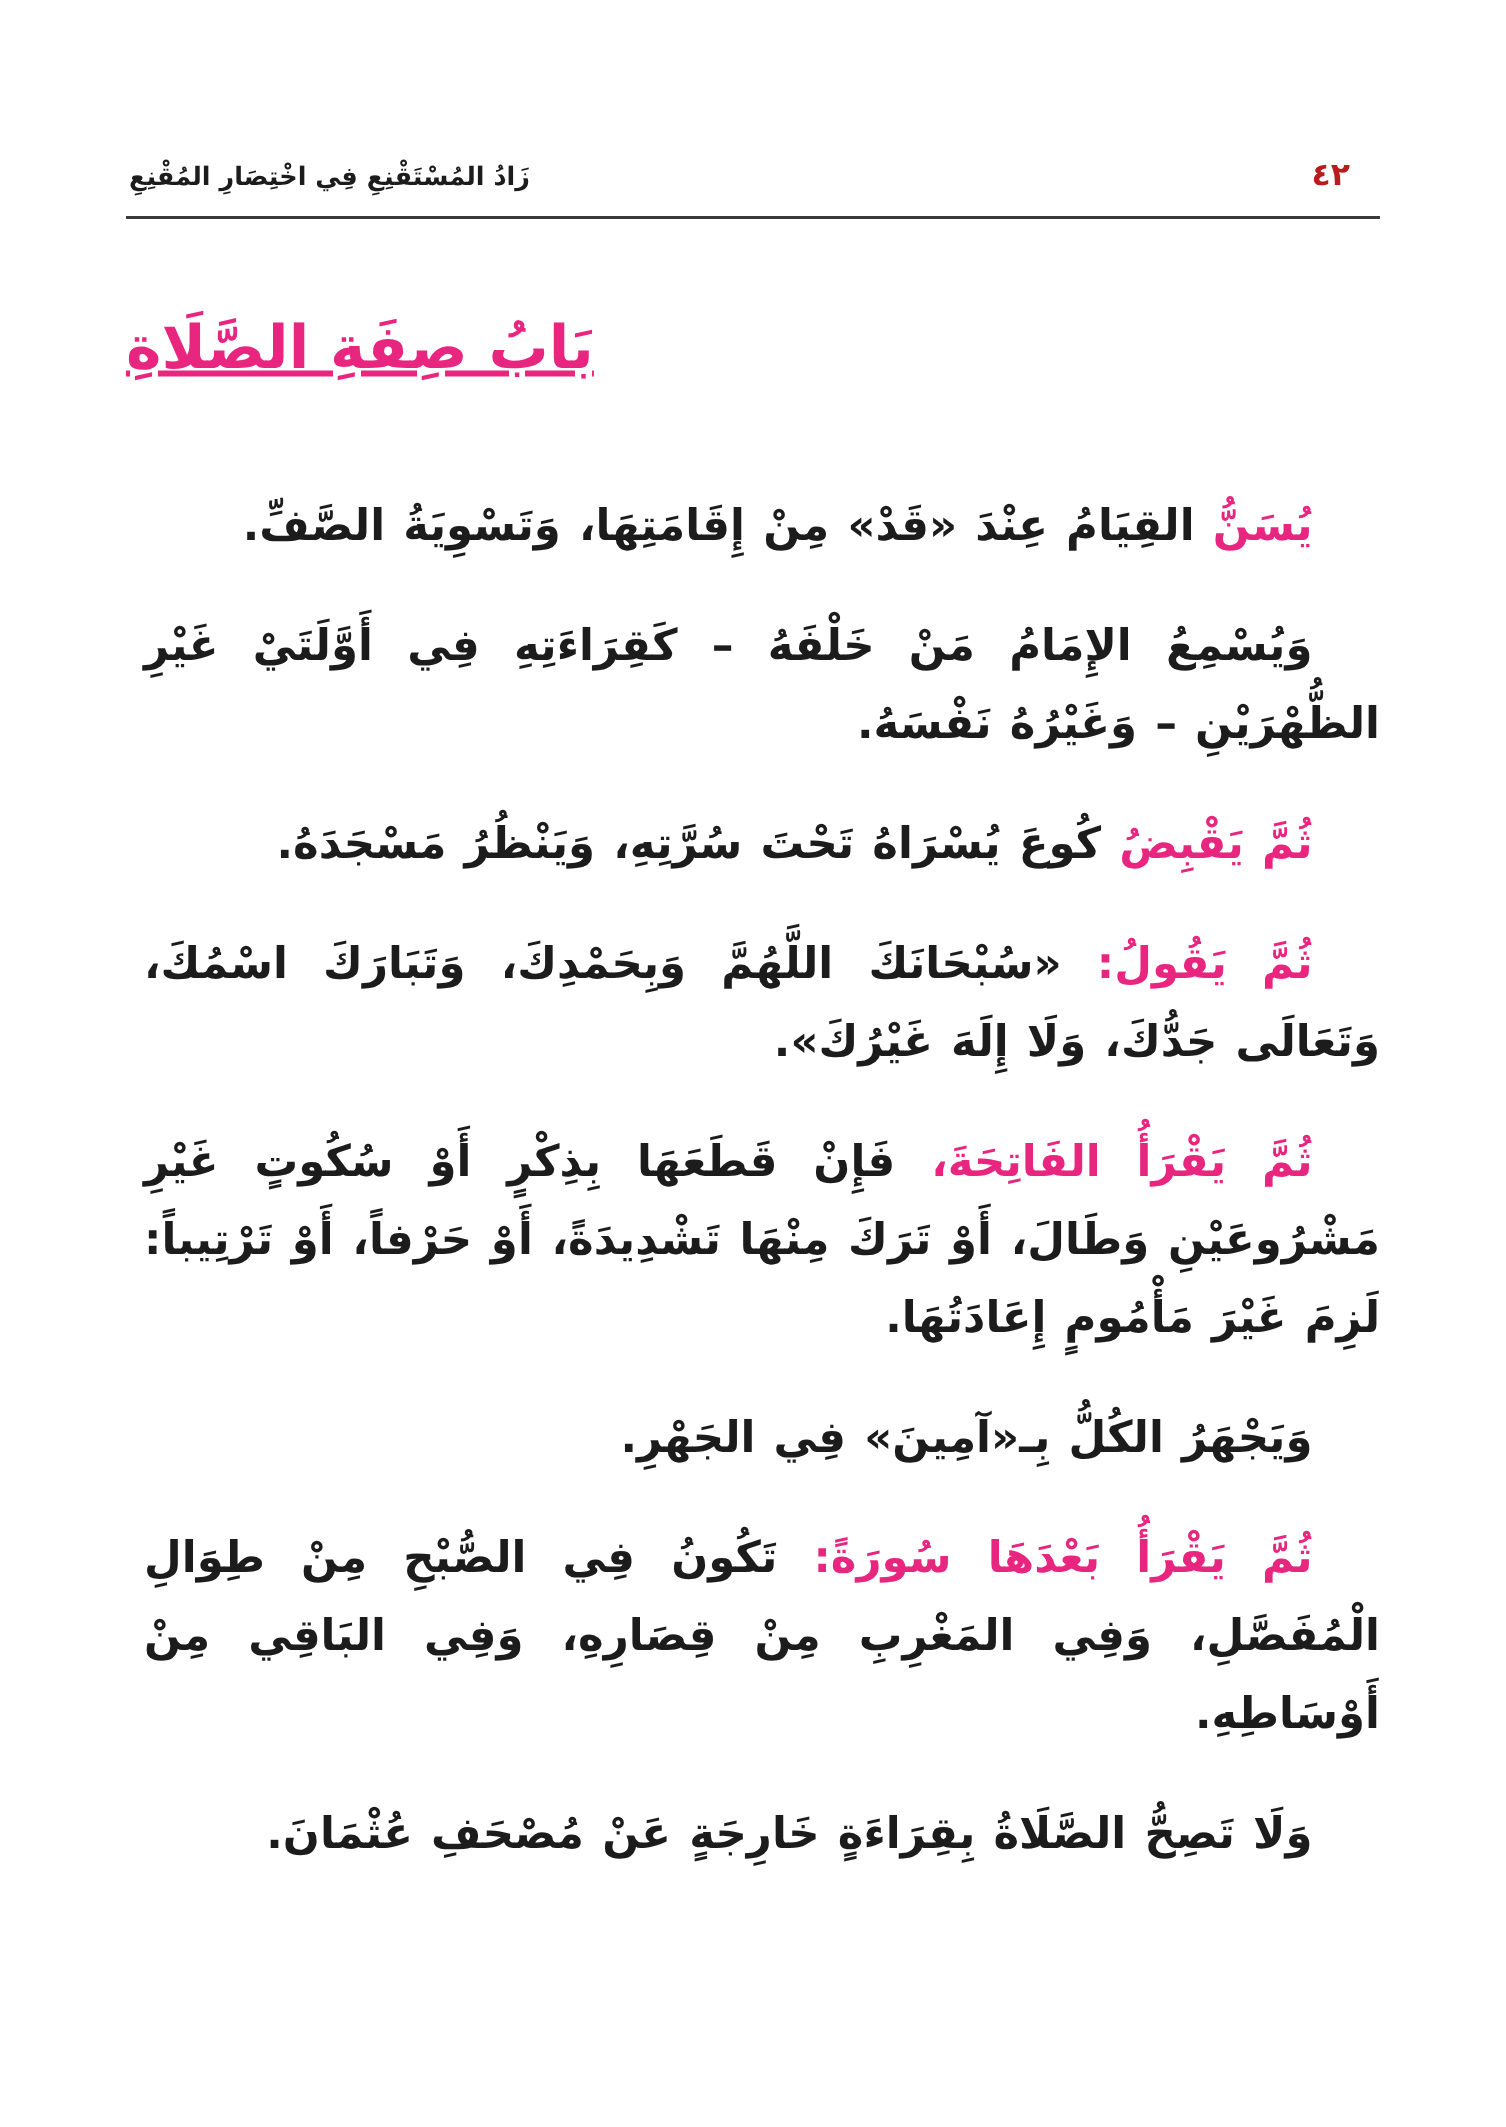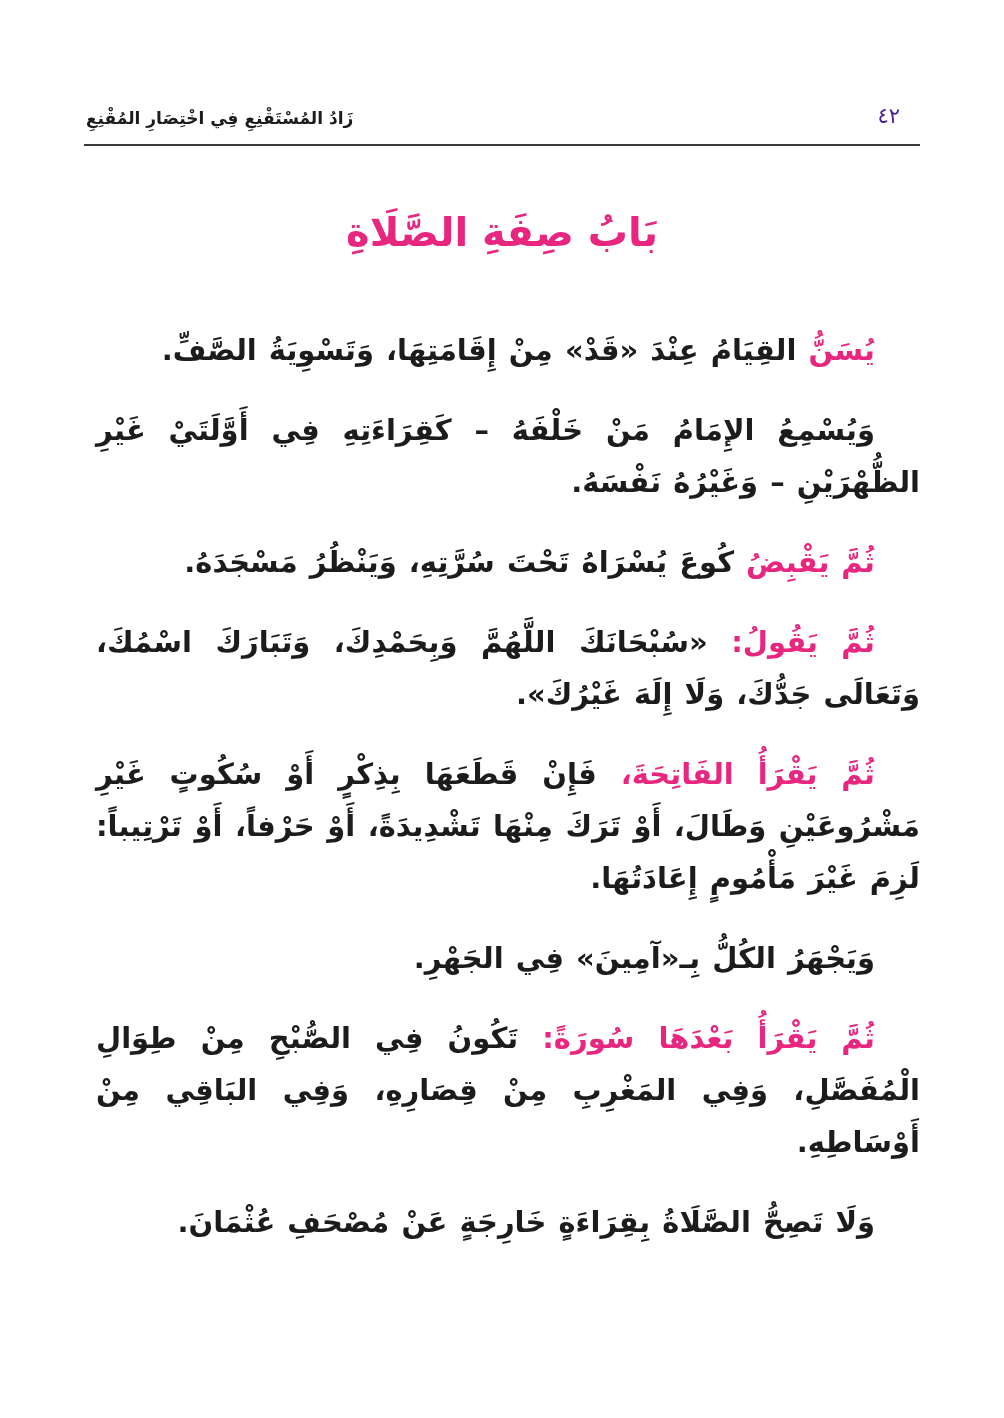--- a/index.html
+++ b/index.html
@@ -31,32 +31,33 @@
     margin-bottom: 58px;
   }
   .book-title {
     font-size: 17px;
     font-weight: bold;
     color: #1c1c1c;
     letter-spacing: 0;
   }
   .page-number {
     font-size: 21px;
-    font-weight: normal;
-    color: #4c1d95;
+    font-weight: bold;
+    color: #b91c1c;
     padding-left: 14px;
   }
   
   .chapter-title {
-    text-align: center;
+    text-align: left;
     font-size: 40px;
     font-weight: bold;
     color: #e9267f;
     margin: 0 0 64px 0;
     line-height: 1.4;
+    text-decoration: underline;
   }
   
   .content {
     font-size: 29px;
     font-weight: bold;
     line-height: 52px;
   }
   .content p {
     margin: 0 0 28px 12px;
     text-align: justify;

